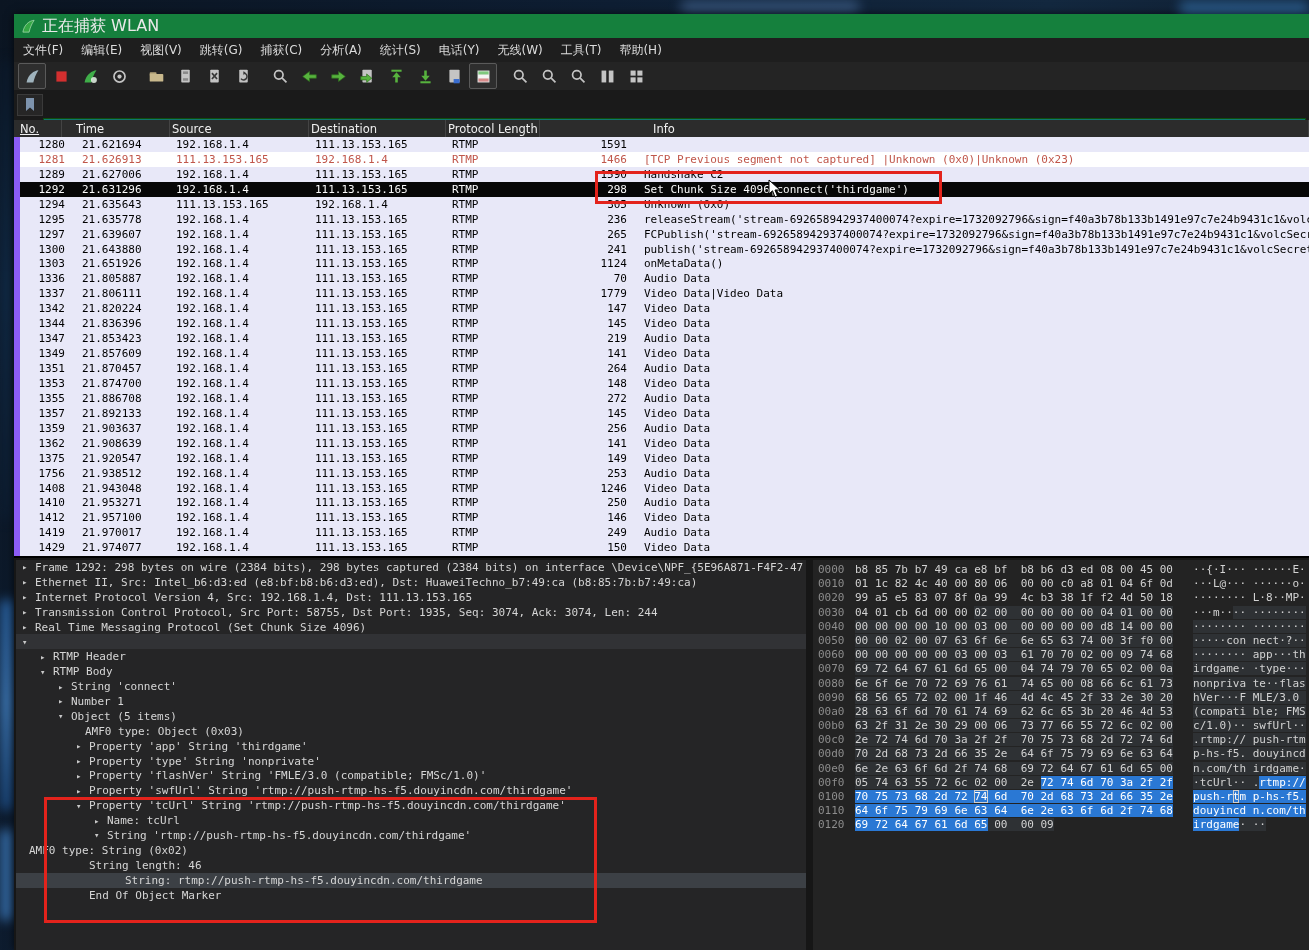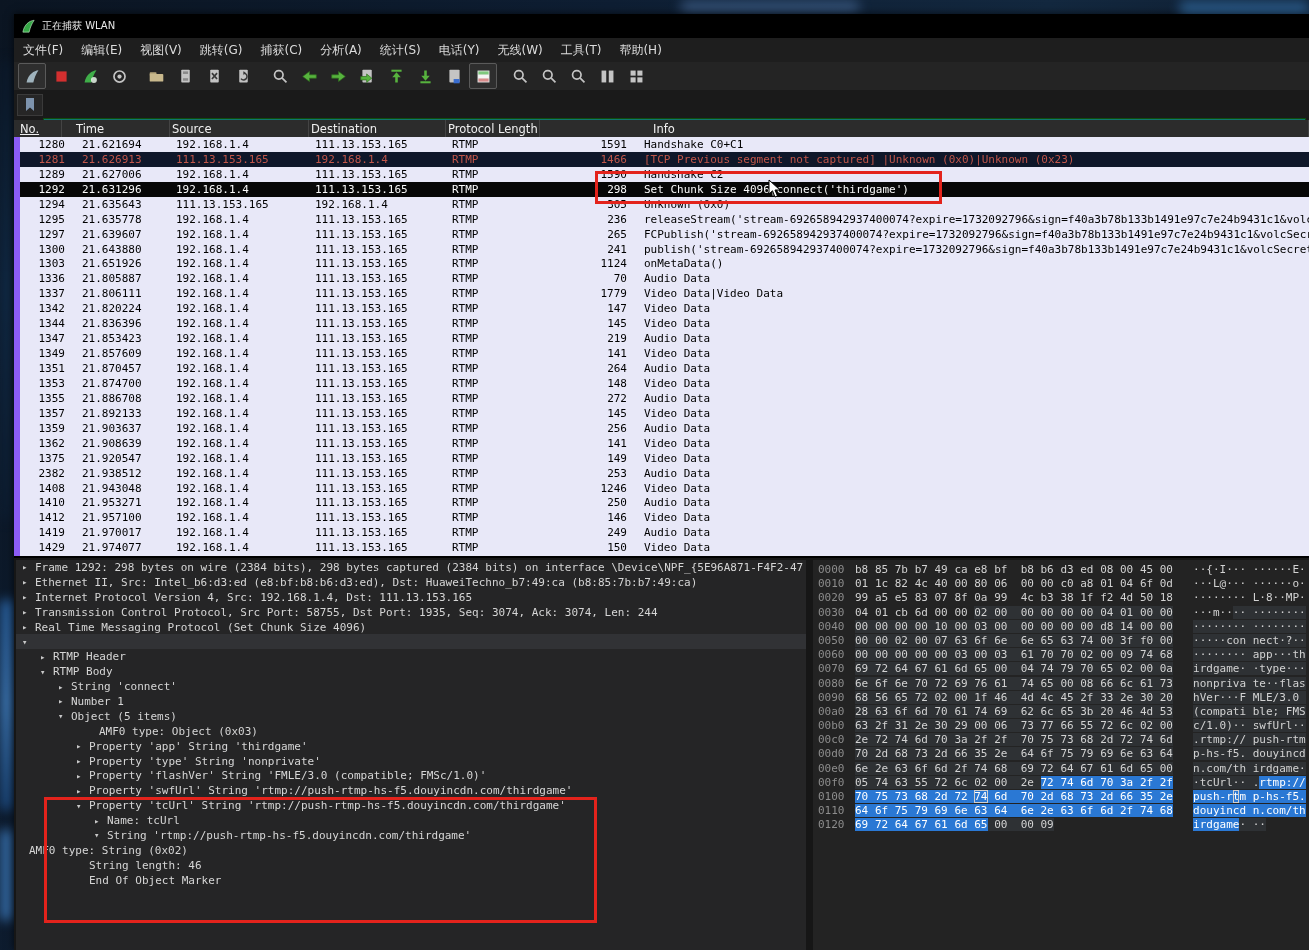--- a/index.html
+++ b/index.html
@@ -13,21 +13,21 @@
   .desk-blob{position:absolute;filter:blur(6px);opacity:.8;}
   #blob1{left:680px;top:0;width:180px;height:14px;background:#3b5a82;border-radius:8px;}
   #blob2{left:1180px;top:0;width:129px;height:30px;background:#2c5e8f;border-radius:0 0 0 12px;}
   #blob3{left:0;top:600px;width:14px;height:210px;background:linear-gradient(#2d6db5,#4a90d9,#1d4f8a);}
   #blob4{left:0;top:830px;width:13px;height:90px;background:#3f7fc4;}
   #blob5{left:0;top:60px;width:14px;height:460px;background:linear-gradient(#0c1a2b,#123050,#0d1d31);}
 
   .window{position:absolute;left:14px;top:14px;width:1295px;height:936px;background:#1f1f1f;box-shadow:0 0 8px rgba(0,0,0,.7);}
 
   
-  .titlebar{height:24px;background:#000000;display:flex;align-items:center;padding-left:7px;color:#e9e9e9;font-size:10px;gap:6px;}
+  .titlebar{height:24px;background:#15803d;display:flex;align-items:center;padding-left:7px;color:#e9e9e9;font-size:16px;gap:6px;}
   .titlebar .fin{width:15px;height:15px;}
   
   .menubar{height:24px;background:#1e1e1e;display:flex;align-items:center;color:#dcdcdc;font-size:12px;}
   .menu-item{padding:3px 9px;cursor:default;}
   
   .toolbar{height:28px;background:#242424;display:flex;align-items:center;padding-left:4px;gap:1px;}
   .tbtn{width:26px;height:24px;display:flex;align-items:center;justify-content:center;border:1px solid transparent;border-radius:2px;}
   .tbtn svg{width:17px;height:17px;}
   .tbtn.pressed{border-color:#5a5a5a;background:#2e2e2e;}
   .tb-gap{width:7px;}
@@ -40,21 +40,21 @@
   .pkt-grid{display:grid;grid-template-columns:48px 108px 139px 137px 94px 83px 15px 1fr;align-items:center;}
   .pkt-header{height:17px;background:#2c2c2c;color:#f0f0f0;font-size:11.5px;border-bottom:1px solid #000;}
   .pkt-header .hc{padding-left:2px;border-right:1px solid #444;height:17px;display:flex;align-items:center;white-space:nowrap;overflow:visible;}
   .pkt-rows{position:absolute;top:17px;left:0;right:0;bottom:0;background:#e8e8f8;border-left:6px solid #8b5cf6;}
   .pkt-row{height:14.95px;font-size:11px;font-family:"DejaVu Sans Mono","Liberation Mono",monospace;color:#000;white-space:nowrap;cursor:default;}
   .pkt-row>div{overflow:hidden;}
   .pr-no{text-align:right;padding-right:3px;}
   .pr-time{padding-left:14px;}
   .pr-len{text-align:right;padding-right:2px;}
   .pr-info{padding-left:0px;}
-  .pkt-row.bad{background:#0f172a;color:#c0564a;}
+  .pkt-row.bad{background:#ffffff;color:#c0564a;}
   .pkt-row.selected{background:#070707;color:#fafafa;}
   
   .bottom{position:absolute;left:0;top:542px;width:1295px;height:394px;background:#161616;border-top:2px solid #000;}
   .details-pane{position:absolute;left:2px;top:2px;width:790px;height:392px;background:#252526;overflow:hidden;}
   .det-line{height:14.9px;display:flex;align-items:center;font-size:11px;font-family:"DejaVu Sans Mono","Liberation Mono",monospace;color:#d6d6d6;white-space:nowrap;}
   .det-line .arrow{display:inline-block;width:13px;color:#c8c8c8;font-size:9px;text-align:left;flex:none;}
   .det-line.band-faint{background:#313235;}
   .det-line.band-sel{background:#3c4045;}
   .hex-pane{position:absolute;left:799px;top:2px;right:0;height:392px;background:#232323;overflow:hidden;padding-top:3px;}
   .hex-row{height:14.2px;display:flex;font-size:11px;font-family:"DejaVu Sans Mono","Liberation Mono",monospace;white-space:pre;color:#d2d2d2;}
@@ -270,21 +270,20 @@
       </div>
     <div class="pkt-rows" id="pktrows">
         <div class="pkt-grid pkt-row ">
           <div class="pr-no">1280</div>
           <div class="pr-time">21.621694</div>
           <div class="pr-src">192.168.1.4</div>
           <div class="pr-dst">111.13.153.165</div>
           <div class="pr-proto">RTMP</div>
           <div class="pr-len">1591</div>
           <div class="pr-sp"></div>
-          <div class="pr-info">Handshake C0+C1</div>
         </div>
         <div class="pkt-grid pkt-row bad">
           <div class="pr-no">1281</div>
           <div class="pr-time">21.626913</div>
           <div class="pr-src">111.13.153.165</div>
           <div class="pr-dst">192.168.1.4</div>
           <div class="pr-proto">RTMP</div>
           <div class="pr-len">1466</div>
           <div class="pr-sp"></div>
           <div class="pr-info">[TCP Previous segment not captured] |Unknown (0x0)|Unknown (0x23)</div>
@@ -483,21 +482,21 @@
           <div class="pr-no">1375</div>
           <div class="pr-time">21.920547</div>
           <div class="pr-src">192.168.1.4</div>
           <div class="pr-dst">111.13.153.165</div>
           <div class="pr-proto">RTMP</div>
           <div class="pr-len">149</div>
           <div class="pr-sp"></div>
           <div class="pr-info">Video Data</div>
         </div>
         <div class="pkt-grid pkt-row ">
-          <div class="pr-no">2382</div>
+          <div class="pr-no">1756</div>
           <div class="pr-time">21.938512</div>
           <div class="pr-src">192.168.1.4</div>
           <div class="pr-dst">111.13.153.165</div>
           <div class="pr-proto">RTMP</div>
           <div class="pr-len">253</div>
           <div class="pr-sp"></div>
           <div class="pr-info">Audio Data</div>
         </div>
         <div class="pkt-grid pkt-row ">
           <div class="pr-no">1408</div>
@@ -590,21 +589,21 @@
           <span>String 'connect'</span>
         </div>
         <div class="det-line" style="padding-left: 42px;">
           <span class="arrow">▸</span>
           <span>Number 1</span>
         </div>
         <div class="det-line" style="padding-left: 42px;">
           <span class="arrow">▾</span>
           <span>Object (5 items)</span>
         </div>
-        <div class="det-line" style="padding-left: 70px;">
+        <div class="det-line" style="padding-left: 56px;">
           <span class="arrow"></span>
           <span>AMF0 type: Object (0x03)</span>
         </div>
         <div class="det-line" style="padding-left: 60px;">
           <span class="arrow">▸</span>
           <span>Property 'app' String 'thirdgame'</span>
         </div>
         <div class="det-line" style="padding-left: 60px;">
           <span class="arrow">▸</span>
           <span>Property 'type' String 'nonprivate'</span>
@@ -629,20 +628,24 @@
           <span class="arrow">▾</span>
           <span>String 'rtmp://push-rtmp-hs-f5.douyincdn.com/thirdgame'</span>
         </div>
         <div class="det-line" style="">
           <span class="arrow"></span>
           <span>AMF0 type: String (0x02)</span>
         </div>
         <div class="det-line" style="padding-left: 60px;">
           <span class="arrow"></span>
           <span>String length: 46</span>
+        </div>
+        <div class="det-line band-sel" style="padding-left: 96px;">
+          <span class="arrow"></span>
+          <span>String: rtmp://push-rtmp-hs-f5.douyincdn.com/thirdgame</span>
         </div>
         <div class="det-line" style="padding-left: 60px;">
           <span class="arrow"></span>
           <span>End Of Object Marker</span>
         </div>
       </div>
     <div class="hex-pane" id="hexpane">
         <div class="hex-row"><span class="hex-offset">0000</span><span class="hex-bytes"><span class="hx">b8</span><span class="hx"> </span><span class="hx">85</span><span class="hx"> </span><span class="hx">7b</span><span class="hx"> </span><span class="hx">b7</span><span class="hx"> </span><span class="hx">49</span><span class="hx"> </span><span class="hx">ca</span><span class="hx"> </span><span class="hx">e8</span><span class="hx"> </span><span class="hx">bf</span><span class="hx">  </span><span class="hx">b8</span><span class="hx"> </span><span class="hx">b6</span><span class="hx"> </span><span class="hx">d3</span><span class="hx"> </span><span class="hx">ed</span><span class="hx"> </span><span class="hx">08</span><span class="hx"> </span><span class="hx">00</span><span class="hx"> </span><span class="hx">45</span><span class="hx"> </span><span class="hx">00</span></span><span class="hex-ascii"><span class="hx">·</span><span class="hx">·</span><span class="hx">{</span><span class="hx">·</span><span class="hx">I</span><span class="hx">·</span><span class="hx">·</span><span class="hx">·</span><span class="hx"> </span><span class="hx">·</span><span class="hx">·</span><span class="hx">·</span><span class="hx">·</span><span class="hx">·</span><span class="hx">·</span><span class="hx">E</span><span class="hx">·</span></span></div>
         <div class="hex-row"><span class="hex-offset">0010</span><span class="hex-bytes"><span class="hx">01</span><span class="hx"> </span><span class="hx">1c</span><span class="hx"> </span><span class="hx">82</span><span class="hx"> </span><span class="hx">4c</span><span class="hx"> </span><span class="hx">40</span><span class="hx"> </span><span class="hx">00</span><span class="hx"> </span><span class="hx">80</span><span class="hx"> </span><span class="hx">06</span><span class="hx">  </span><span class="hx">00</span><span class="hx"> </span><span class="hx">00</span><span class="hx"> </span><span class="hx">c0</span><span class="hx"> </span><span class="hx">a8</span><span class="hx"> </span><span class="hx">01</span><span class="hx"> </span><span class="hx">04</span><span class="hx"> </span><span class="hx">6f</span><span class="hx"> </span><span class="hx">0d</span></span><span class="hex-ascii"><span class="hx">·</span><span class="hx">·</span><span class="hx">·</span><span class="hx">L</span><span class="hx">@</span><span class="hx">·</span><span class="hx">·</span><span class="hx">·</span><span class="hx"> </span><span class="hx">·</span><span class="hx">·</span><span class="hx">·</span><span class="hx">·</span><span class="hx">·</span><span class="hx">·</span><span class="hx">o</span><span class="hx">·</span></span></div>
         <div class="hex-row"><span class="hex-offset">0020</span><span class="hex-bytes"><span class="hx">99</span><span class="hx"> </span><span class="hx">a5</span><span class="hx"> </span><span class="hx">e5</span><span class="hx"> </span><span class="hx">83</span><span class="hx"> </span><span class="hx">07</span><span class="hx"> </span><span class="hx">8f</span><span class="hx"> </span><span class="hx">0a</span><span class="hx"> </span><span class="hx">99</span><span class="hx">  </span><span class="hx">4c</span><span class="hx"> </span><span class="hx">b3</span><span class="hx"> </span><span class="hx">38</span><span class="hx"> </span><span class="hx">1f</span><span class="hx"> </span><span class="hx">f2</span><span class="hx"> </span><span class="hx">4d</span><span class="hx"> </span><span class="hx">50</span><span class="hx"> </span><span class="hx">18</span></span><span class="hex-ascii"><span class="hx">·</span><span class="hx">·</span><span class="hx">·</span><span class="hx">·</span><span class="hx">·</span><span class="hx">·</span><span class="hx">·</span><span class="hx">·</span><span class="hx"> </span><span class="hx">L</span><span class="hx">·</span><span class="hx">8</span><span class="hx">·</span><span class="hx">·</span><span class="hx">M</span><span class="hx">P</span><span class="hx">·</span></span></div>

